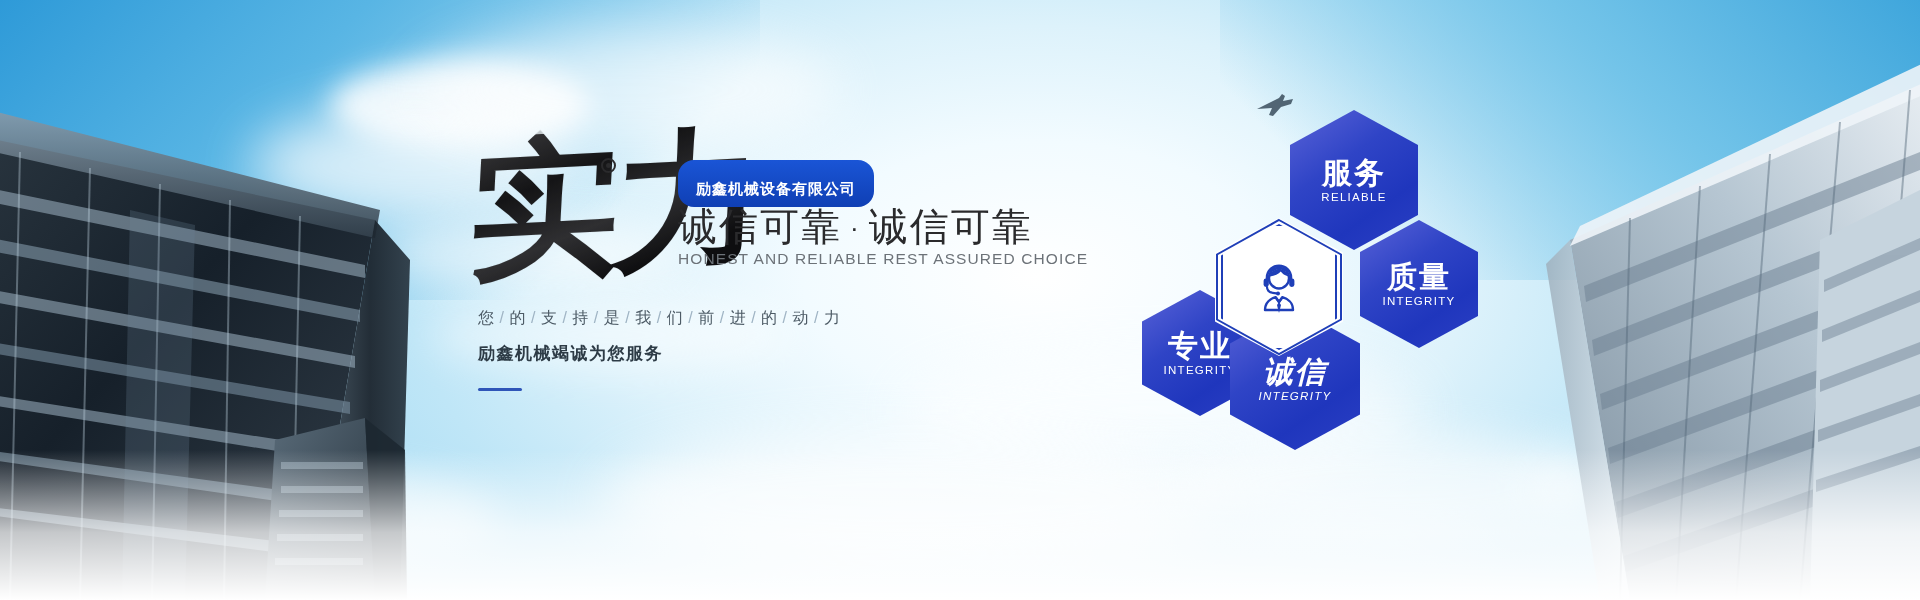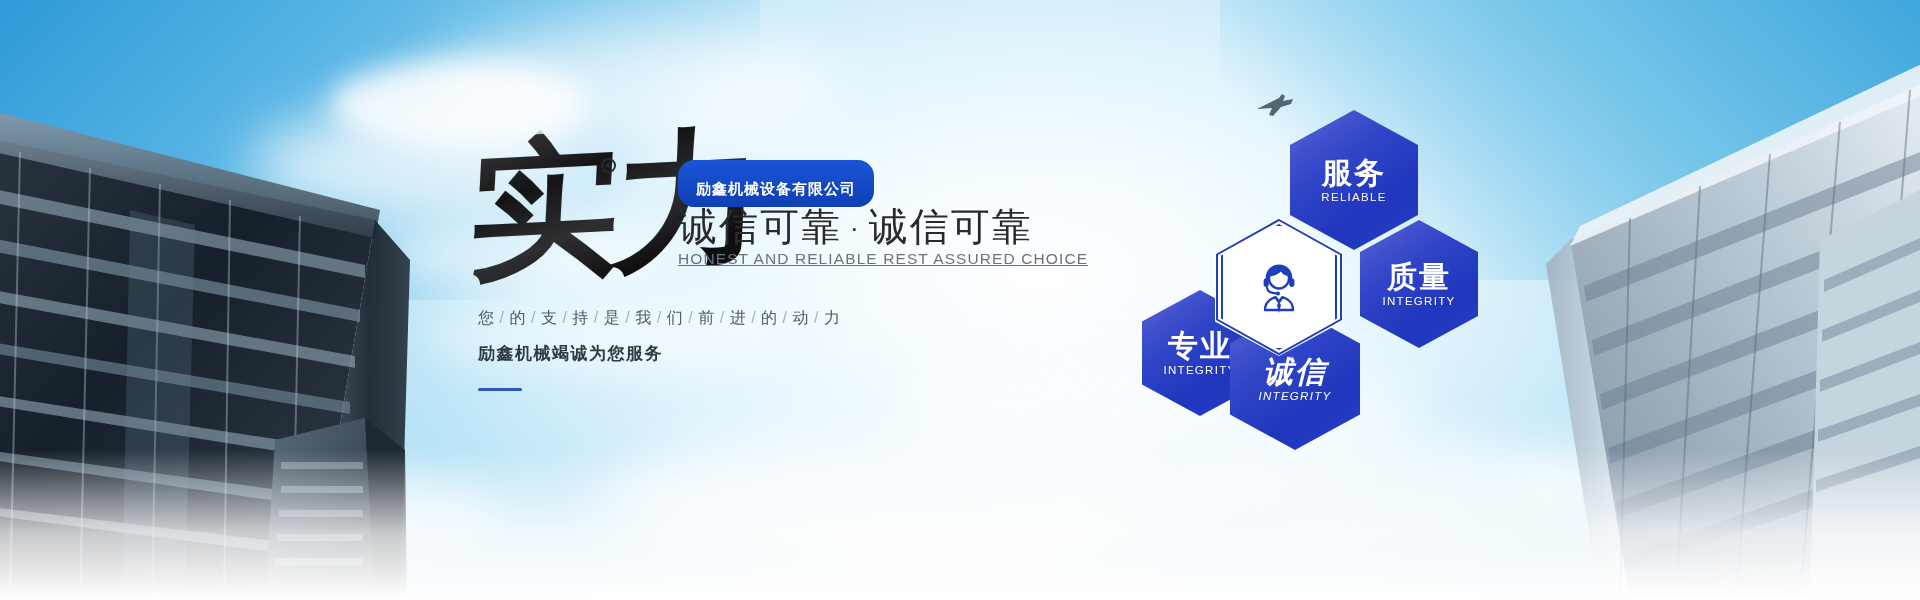--- a/index.html
+++ b/index.html
@@ -87,21 +87,21 @@
   .slogan{
     position:absolute; left:208px; top:80px;
     font-size:39px; font-weight:400; letter-spacing:2px;
     color:#2a2a2c; white-space:nowrap;
   }
   .slogan .sep{ padding:0 8px; font-size:26px; vertical-align:3px; }
 
   .slogan-en{
     position:absolute; left:208px; top:130px;
     font-size:15.5px; letter-spacing:1.1px;
-    color:#6c7278; white-space:nowrap;text-decoration:underline;
+    color:#6c7278; white-space:nowrap;
   }
 
   .sub-line{
     position:absolute; left:8px; top:188px;
     font-size:16px; letter-spacing:.5px; color:#4d5b66;
     white-space:nowrap;
   }
   .sub-line .sl{ color:#9fb4c4; padding:0 5px; }
 
   .sub-main{

